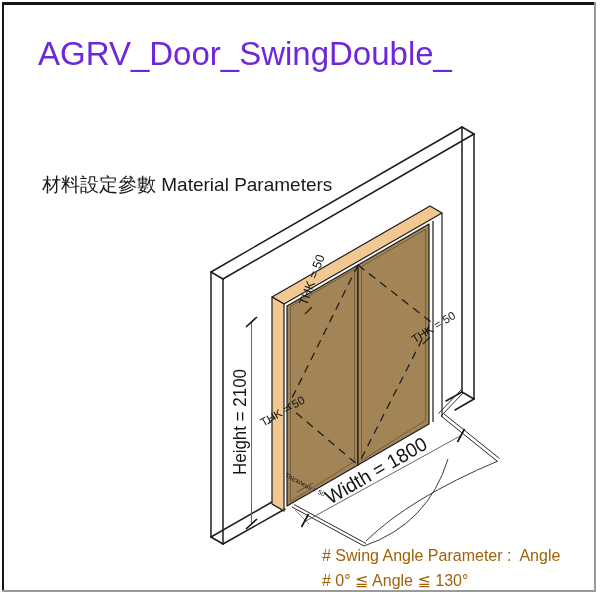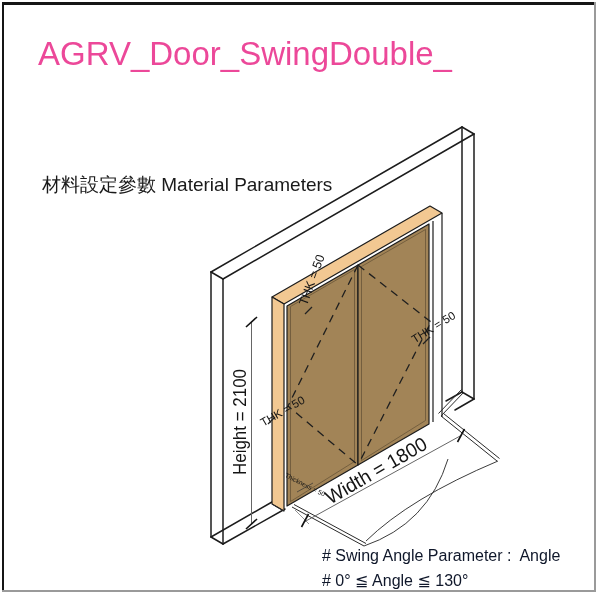--- a/index.html
+++ b/index.html
@@ -6,25 +6,25 @@
   .sheet{
     position:relative;width:600px;height:599px;background:#ffffff;overflow:hidden;
     font-family:"Liberation Sans", sans-serif;color:#111;
   }
   .b-top{position:absolute;left:2px;top:2px;width:594px;height:3px;background:#151515;}
   .b-left{position:absolute;left:2px;top:2px;width:2px;height:590px;background:#151515;}
   .b-right{position:absolute;left:594px;top:2px;width:2px;height:590px;background:#9a9a9a;}
   .b-bottom{position:absolute;left:2px;top:590px;width:593px;height:2px;background:#9a9a9a;}
   .title{
     position:absolute;left:38px;top:30px;font-size:33px;line-height:48px;
-    letter-spacing:0px;color:#ec4899;white-space:pre;
+    letter-spacing:0px;color:#6d28d9;white-space:pre;
   }
   .mat-header{position:absolute;left:42px;top:172px;font-size:19px;color:#1a1a1a;}
   .mat-note{position:absolute;left:42px;top:200px;font-size:14.5px;line-height:18px;color:#1a1a1a;white-space:pre;}
-  .swing-note{position:absolute;left:322px;top:543px;font-size:16px;line-height:25px;color:#0f172a;white-space:pre;}
+  .swing-note{position:absolute;left:322px;top:543px;font-size:16px;line-height:25px;color:#a16207;white-space:pre;}
   svg.iso{position:absolute;left:0;top:0;}
   svg text{font-family:"Liberation Sans", sans-serif;fill:#141414;}
 </style>
 </head>
 <body>
 
 <div class="sheet">
 
   <div class="b-top"></div>
   <div class="b-left"></div>

